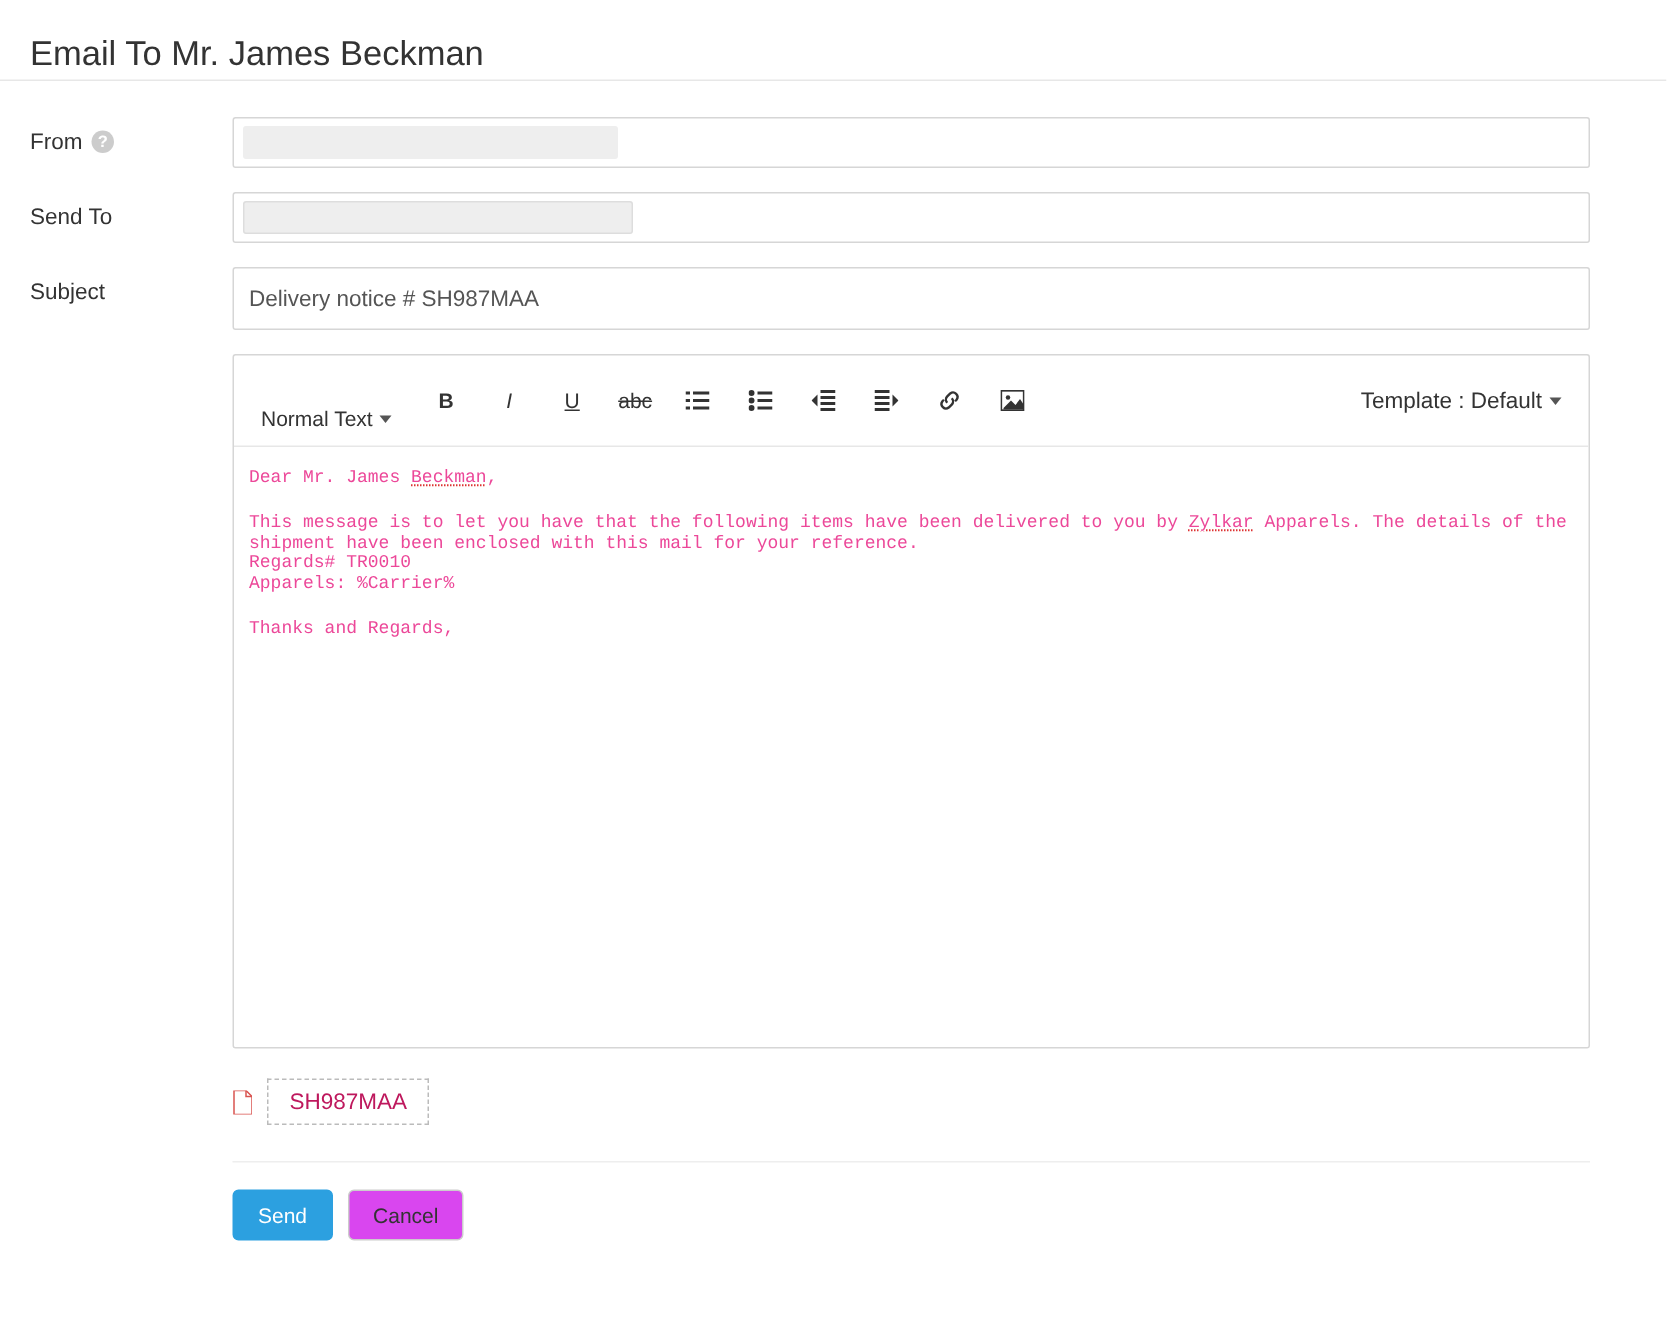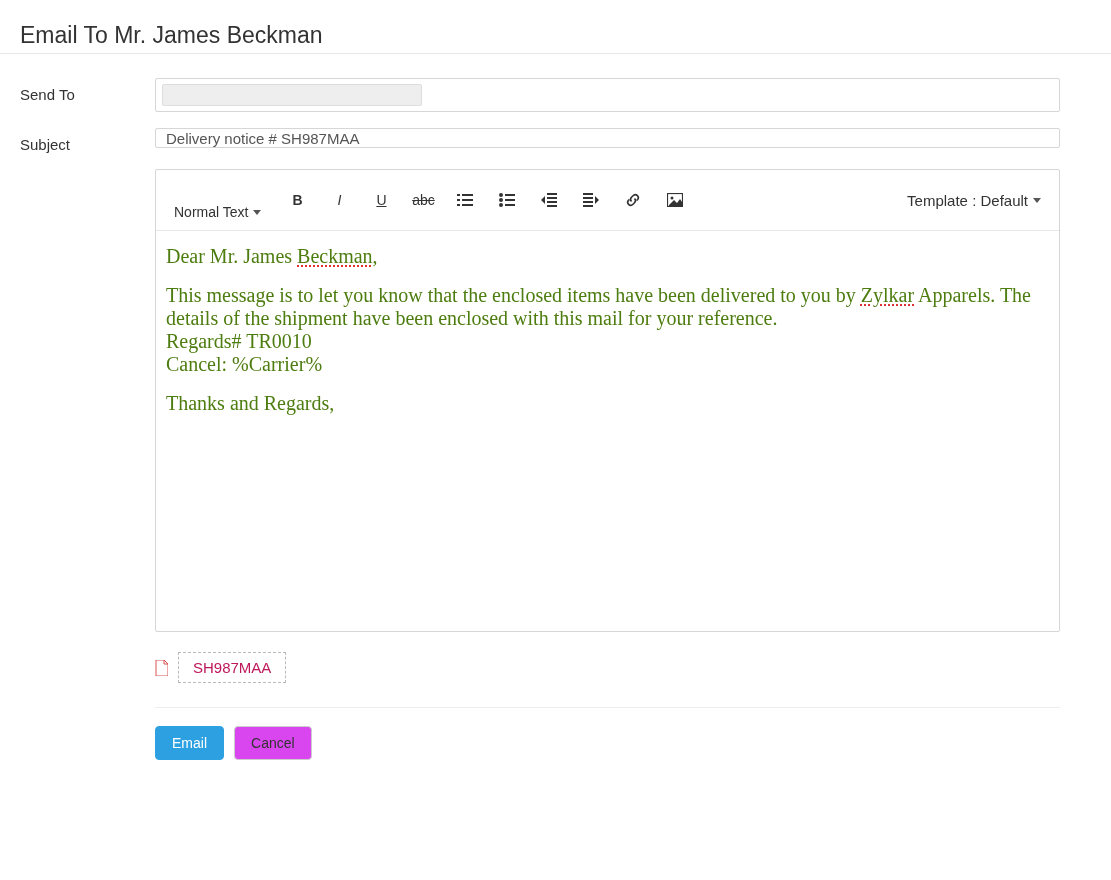--- a/index.html
+++ b/index.html
@@ -51,21 +51,21 @@
   }
   .chip-redacted {
     background: #eee;
     height: 22px;
     border-radius: 2px;
   }
   .chip-redacted.from { width: 250px; }
   .chip-redacted.to { width: 260px; border: 1px solid #ddd; }
   .subject-input {
     width: 100%;
-    height: 20px;
+    height: 42px;
     border: 1px solid #d6d6d6;
     border-radius: 2px;
     padding: 0 10px;
     font-size: 15px;
     color: #555;
   }
   .help-icon {
     width: 15px; height: 15px;
     border-radius: 50%;
     background: #ccc;
@@ -121,23 +121,23 @@
   .template-dd {
     display: inline-flex;
     align-items: center;
     cursor: pointer;
     font-size: 15px;
     color: #333;
   }
   .editor-content {
     min-height: 400px;
     padding: 14px 10px 14px 10px;
-    font-family: Liberation Serif, serif;
-    font-size: 20px;
-    color: #4d7c0f;
+    font-family: Liberation Mono, monospace;
+    font-size: 12px;
+    color: #ec4899;
     line-height: 1.15;
   }
   .editor-content p { margin: 0; }
   .editor-content .para-gap { height: 16px; }
   .spellerr {
     text-decoration: underline;
     text-decoration-style: dotted;
     text-decoration-color: #d33;
     text-underline-offset: 2px;
   }
@@ -194,20 +194,31 @@
 </style>
 </head>
 <body>
 
 <div class="header">
   <h1>Email To Mr. James Beckman</h1>
 </div>
 
 <div class="content">
 
+  <div class="form-row">
+    <div class="label-col">
+      <span>From</span>
+      <span class="help-icon">?</span>
+    </div>
+    <div class="field-col">
+      <div class="field-box">
+        <div class="chip-redacted from"></div>
+      </div>
+    </div>
+  </div>
 
   <div class="form-row">
     <div class="label-col">
       <span>Send To</span>
     </div>
     <div class="field-col">
       <div class="field-box">
         <div class="chip-redacted to"></div>
       </div>
     </div>
@@ -293,40 +304,40 @@
       <span class="toolbar-spacer"></span>
       <span class="template-dd">
         <span>Template : Default</span>
         <span class="caret"></span>
       </span>
     </div>
 
     <div class="editor-content">
       <p><span>Dear Mr. James </span><span class="spellerr">Beckman</span><span>,</span></p>
       <div class="para-gap"></div>
-      <p><span>This message is to let you know that the enclosed items have been delivered to you by </span><span class="spellerr">Zylkar</span><span> Apparels. The details of the shipment have been enclosed with this mail for your reference.</span></p>
+      <p><span>This message is to let you have that the following items have been delivered to you by </span><span class="spellerr">Zylkar</span><span> Apparels. The details of the shipment have been enclosed with this mail for your reference.</span></p>
       <p>Regards# TR0010</p>
-      <p>Cancel: %Carrier%</p>
+      <p>Apparels: %Carrier%</p>
       <div class="para-gap"></div>
       <p>Thanks and Regards,</p>
     </div>
   </div>
 
   <div class="attachment-row">
     <span class="pdf-icon">
       <svg width="13" height="16" viewBox="0 0 13 16">
         <path d="M1 0 L9 0 L13 4 L13 16 L1 16 Z" fill="none" stroke="#d9534f" stroke-width="1"></path>
         <path d="M9 0 L9 4 L13 4" fill="none" stroke="#d9534f" stroke-width="1"></path>
       </svg>
     </span>
     <span class="attach-chip">
       <span>SH987MAA</span>
     </span>
   </div>
 
   <hr class="footer-divider">
 
   <div class="button-row">
-    <button class="btn btn-primary">Email</button>
+    <button class="btn btn-primary">Send</button>
     <button class="btn btn-secondary">Cancel</button>
   </div>
 
 </div>
 
 </body></html>

